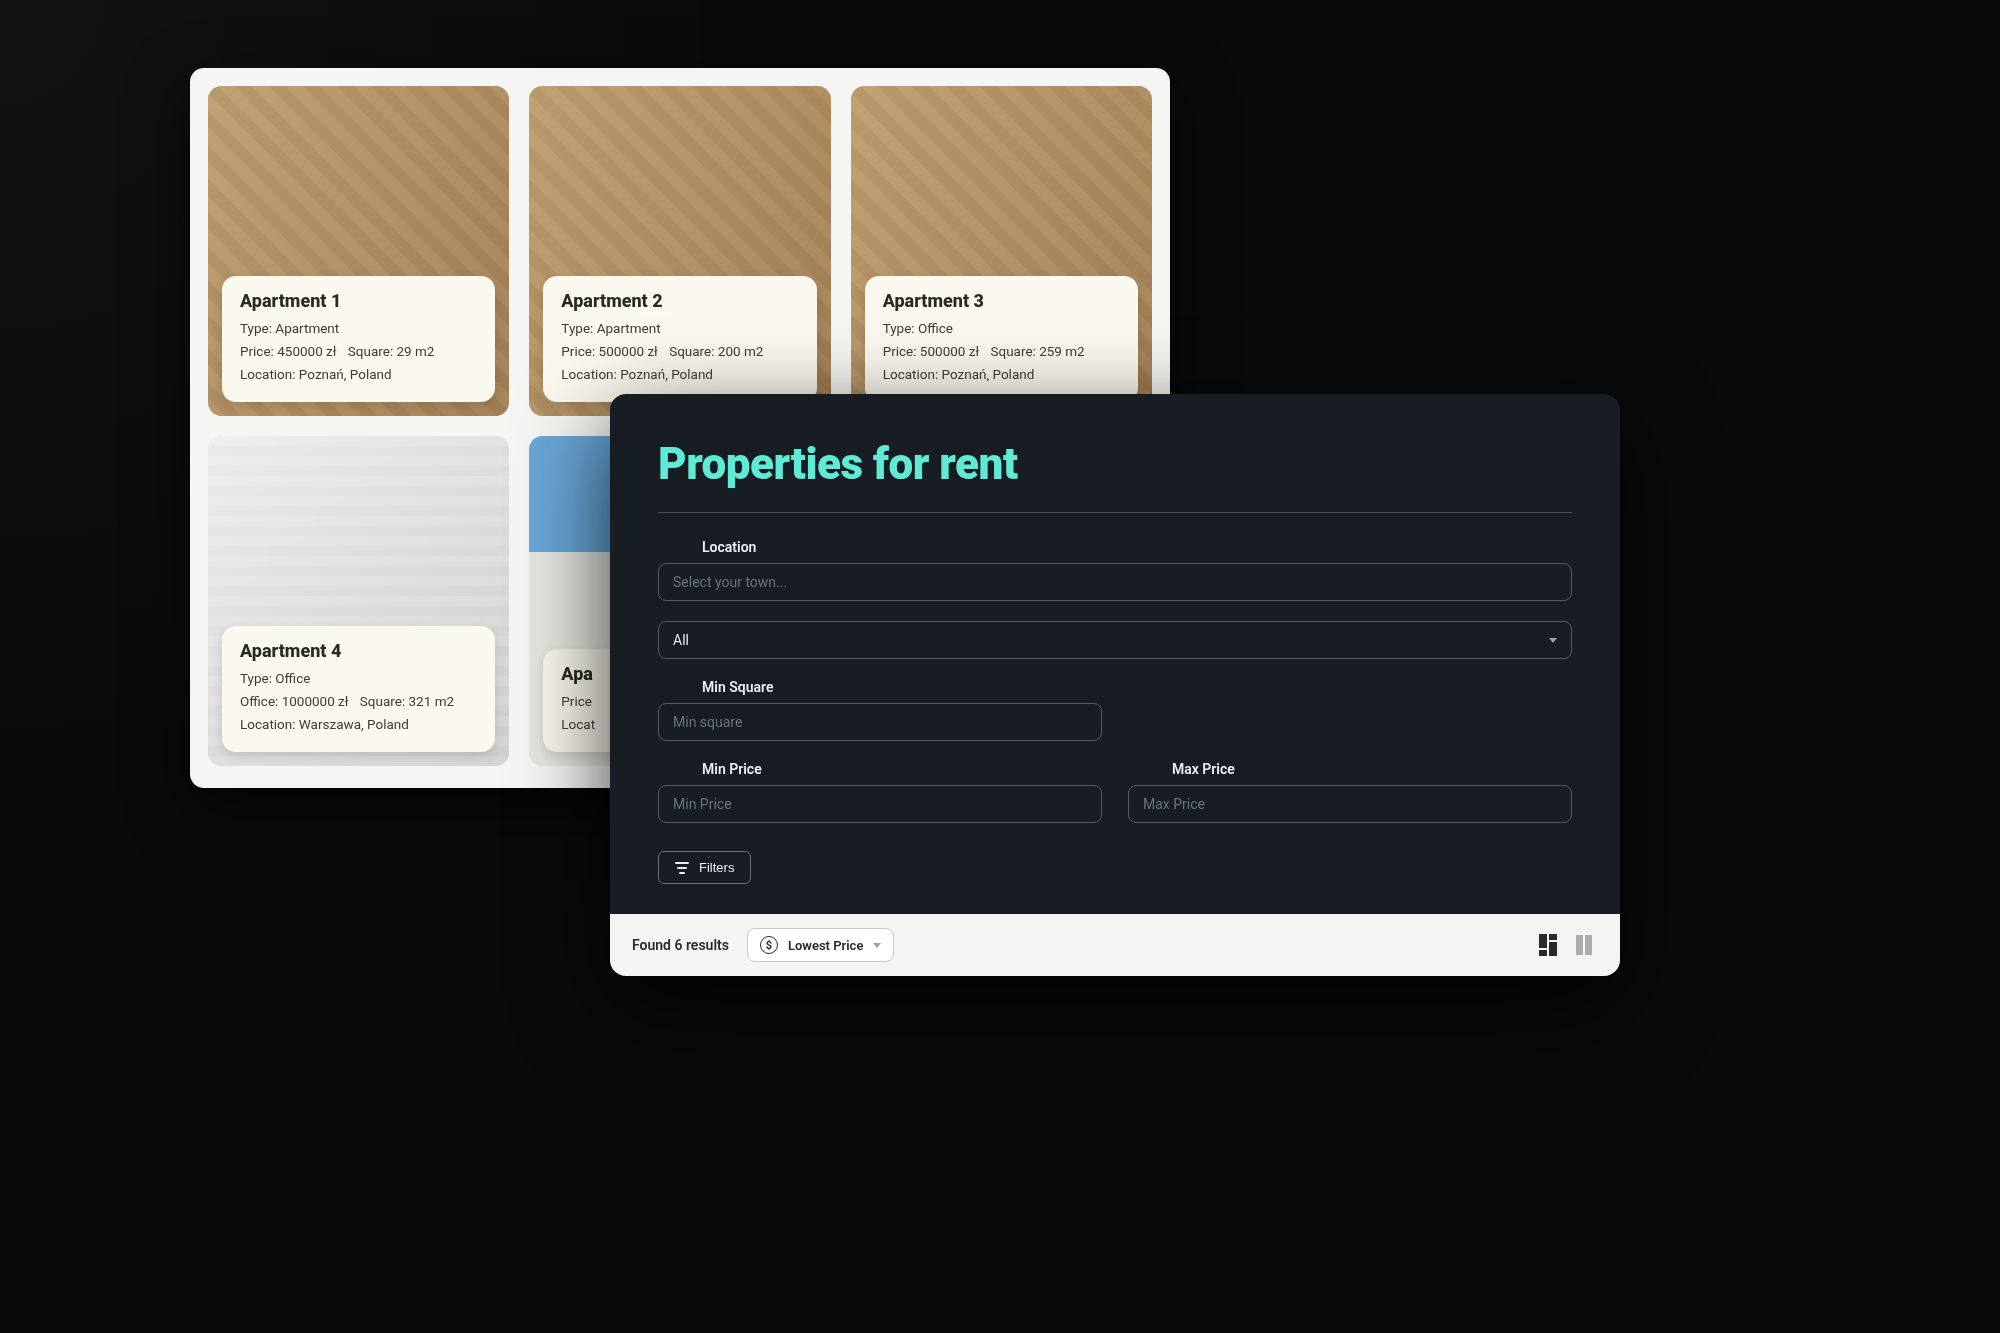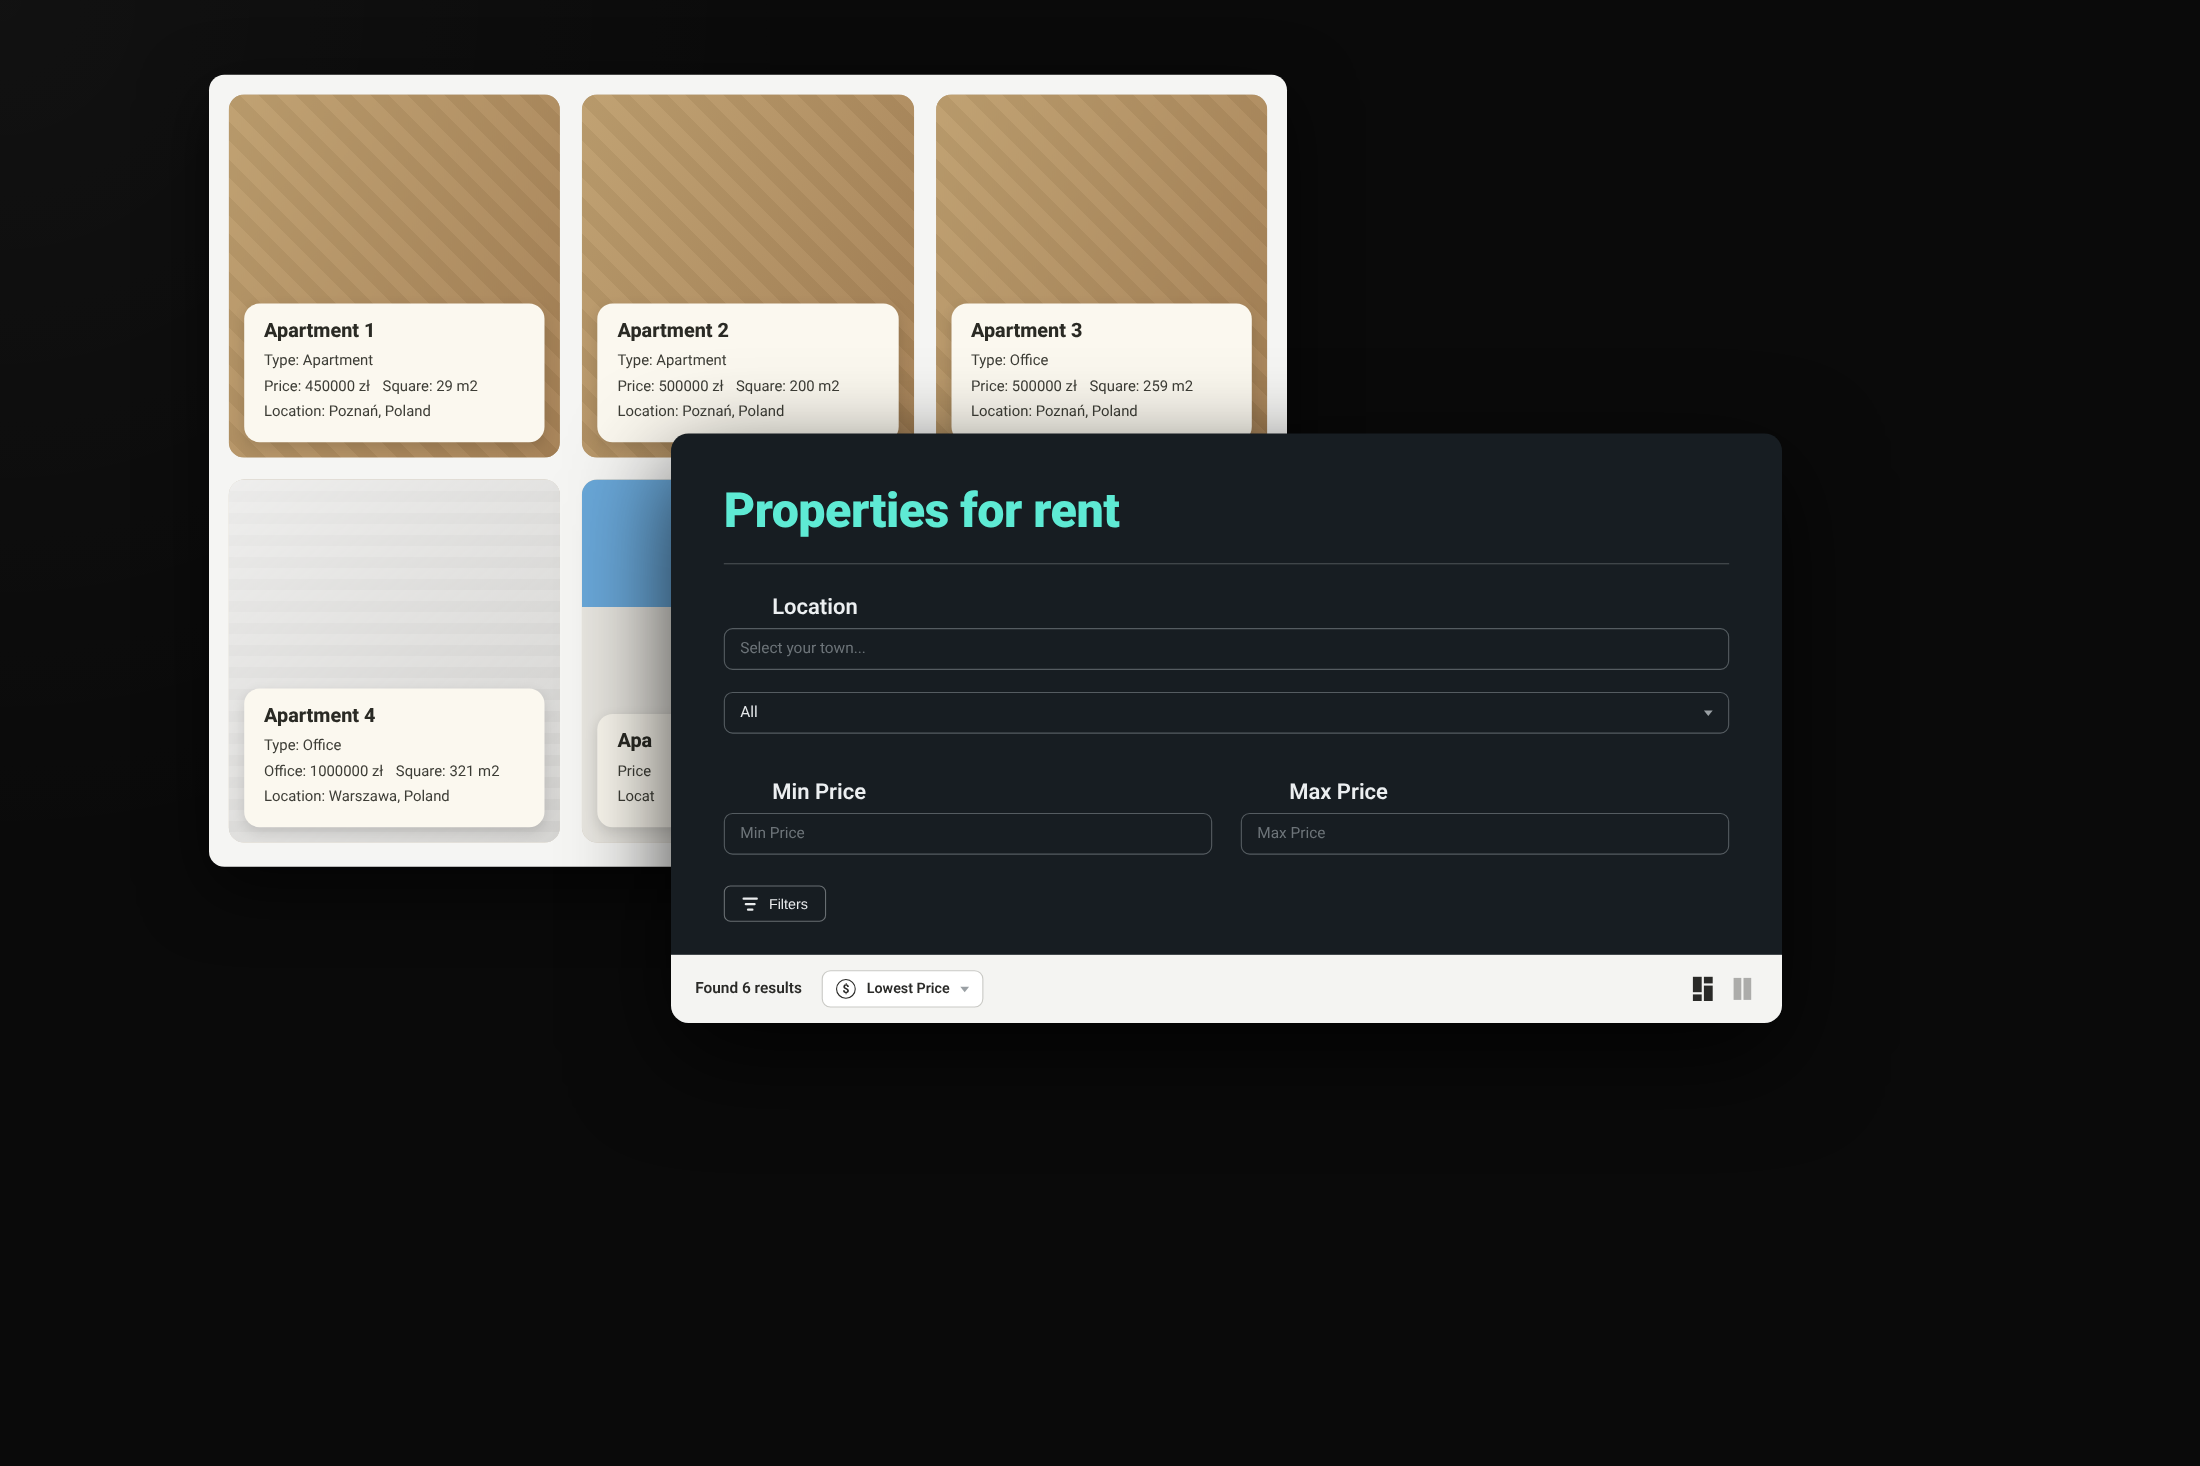--- a/index.html
+++ b/index.html
@@ -109,21 +109,21 @@
     letter-spacing: -0.5px;
     color: #5eead4;
     margin-bottom: 22px;
   }
   .divider {
     height: 1px;
     background: #4a5054;
     margin-bottom: 26px;
   }
   .field-label {
-    font-size: 20px;
+    font-size: 14px;
     font-weight: 600;
     color: #eceff1;
     margin-bottom: 8px;
     display: block;
     padding-left: 44px;
   }
   .field-row {
     margin-bottom: 20px;
   }
   .two-col {
@@ -344,20 +344,24 @@
     </div>
 
     <div class="field-row">
       <div class="select">
         <span class="value">All</span>
         <span class="caret-down"></span>
       </div>
     </div>
 
     <div class="field-row two-col">
+      <div>
+        <label class="field-label">Min Square</label>
+        <input class="input" placeholder="Min square" style="">
+      </div>
     </div>
 
     <div class="field-row two-col">
       <div>
         <label class="field-label">Min Price</label>
         <input class="input" placeholder="Min Price" style="">
       </div>
       <div>
         <label class="field-label">Max Price</label>
         <input class="input" placeholder="Max Price" style="">

